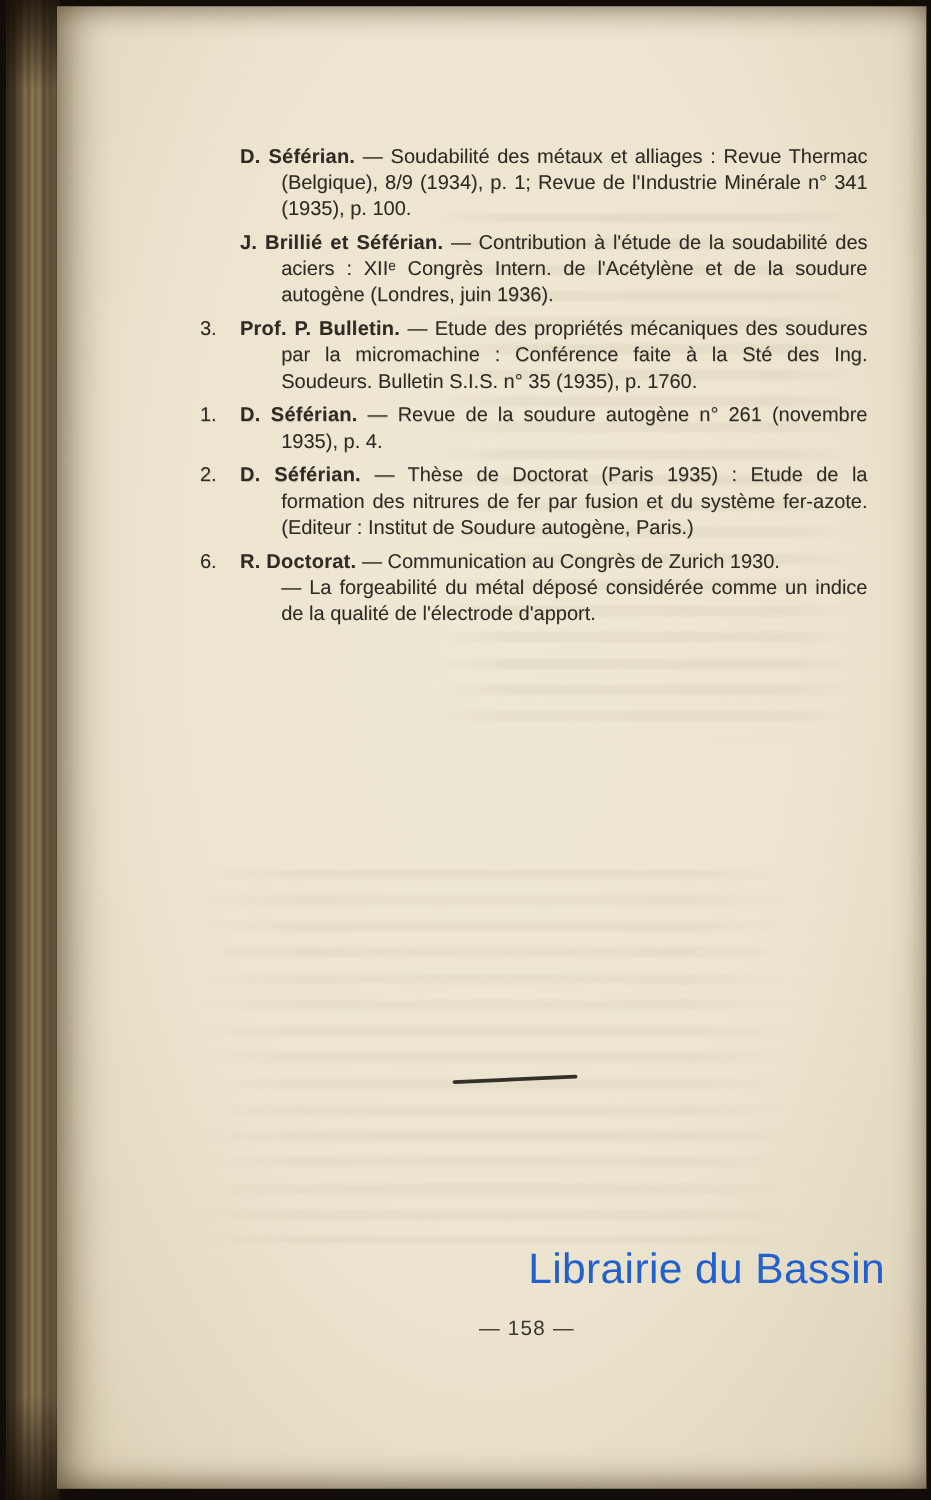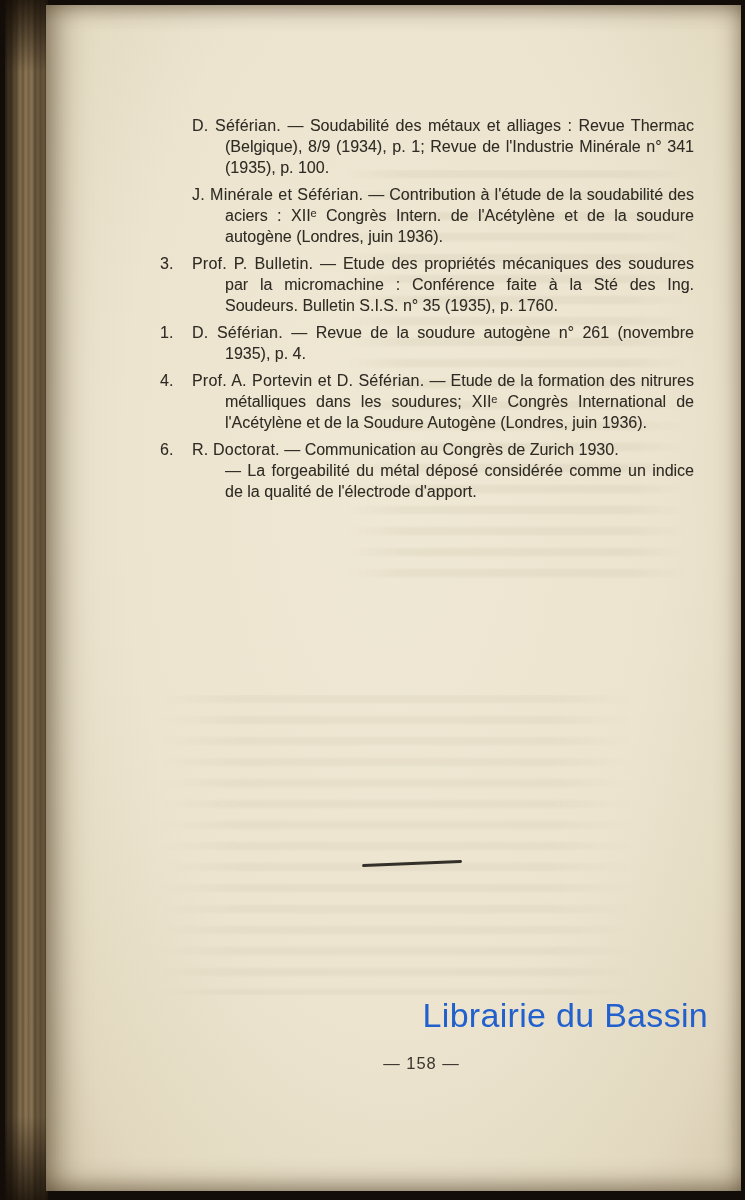--- a/index.html
+++ b/index.html
@@ -50,21 +50,21 @@
   .content {
     position:absolute; left:114px; top:110px; width:534px;
     color:#2f2b24; font-size:16px; line-height:21px;
     text-shadow:.3px .3px 0 rgba(47,43,36,.22);
   }
   .entry {
     margin:0 0 6px 0; padding-left:65px; text-indent:-65px;
     text-align:justify;
   }
   .num { display:inline-block; width:32px; text-indent:0; }
-  .author { font-weight:400; letter-spacing:.2px; }
+  .author { font-weight:700; letter-spacing:.2px; }
   .etext { white-space:pre-wrap; }
 
   .divider {
     position:absolute; left:316px; top:857px; width:100px; height:2.5px;
     background:#33302a; border-radius:2px; transform:rotate(-2.5deg);
   }
 
   .watermark {
     position:absolute; top:991px; right:33px;
     font-size:34px; letter-spacing:.3px; color:#2160cd;
@@ -83,29 +83,29 @@
   <div class="book-edge"></div>
 
   <div class="paper">
     <div class="bleed bleed-1"></div>
     <div class="bleed bleed-2"></div>
 
     <div class="content">
 
       <p class="entry"><span class="num"></span><b class="author">D. Séférian.</b> <span class="etext">— Soudabilité des métaux et alliages : Revue Thermac (Belgique), 8/9 (1934), p. 1; Revue de l'Industrie Minérale n° 341 (1935), p. 100.</span></p>
 
-      <p class="entry"><span class="num"></span><b class="author">J. Minérale et Séférian.</b> <span class="etext">— Contribution à l'étude de la soudabilité des aciers : XIIᵉ Congrès Intern. de l'Acétylène et de la soudure autogène (Londres, juin 1936).</span></p>
+      <p class="entry"><span class="num"></span><b class="author">J. Brillié et Séférian.</b> <span class="etext">— Contribution à l'étude de la soudabilité des aciers : XIIᵉ Congrès Intern. de l'Acétylène et de la soudure autogène (Londres, juin 1936).</span></p>
 
       <p class="entry"><span class="num">3.</span><b class="author">Prof. P. Bulletin.</b> <span class="etext">— Etude des propriétés mécaniques des soudures par la micromachine : Conférence faite à la Sté des Ing. Soudeurs. Bulletin S.I.S. n° 35 (1935), p. 1760.</span></p>
 
       <p class="entry"><span class="num">1.</span><b class="author">D. Séférian.</b> <span class="etext">— Revue de la soudure autogène n° 261 (novembre 1935), p. 4.</span></p>
 
+      <p class="entry"><span class="num">2.</span><b class="author">D. Séférian.</b> <span class="etext">— Thèse de Doctorat (Paris 1935) : Etude de la formation des nitrures de fer par fusion et du système fer-azote. (Editeur : Institut de Soudure autogène, Paris.)</span></p>
 
 
-      <p class="entry"><span class="num">4.</span><b class="author">Prof. A. Portevin et D. Séférian.</b> <span class="etext">— Etude de la formation des nitrures métalliques dans les soudures; XIIᵉ Congrès International de l'Acétylène et de la Soudure Autogène (Londres, juin 1936).</span></p>
 
 
       <p class="entry"><span class="num">6.</span><b class="author">R. Doctorat.</b> <span class="etext">— Communication au Congrès de Zurich 1930.
 — La forgeabilité du métal déposé considérée comme un indice de la qualité de l'électrode d'apport.</span></p>
 
     </div>
 
     <div class="divider"></div>
 
     <div class="watermark">Librairie du Bassin</div>

